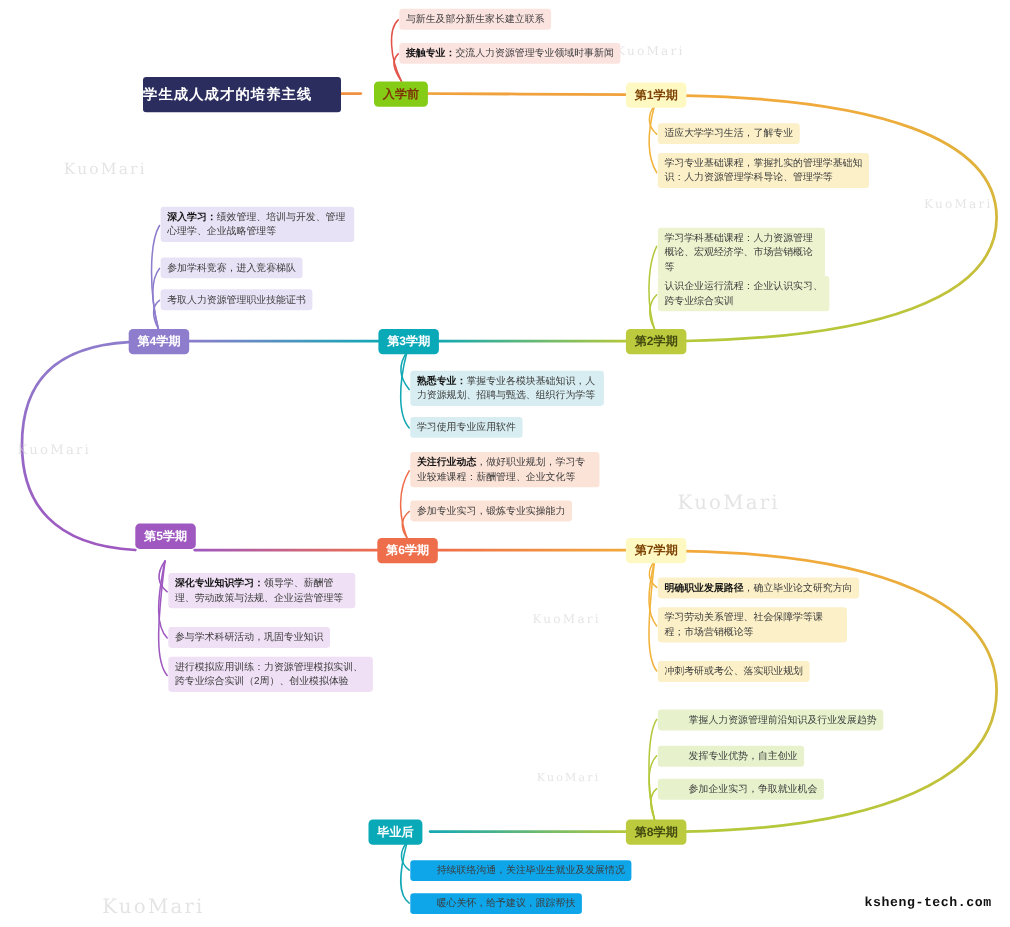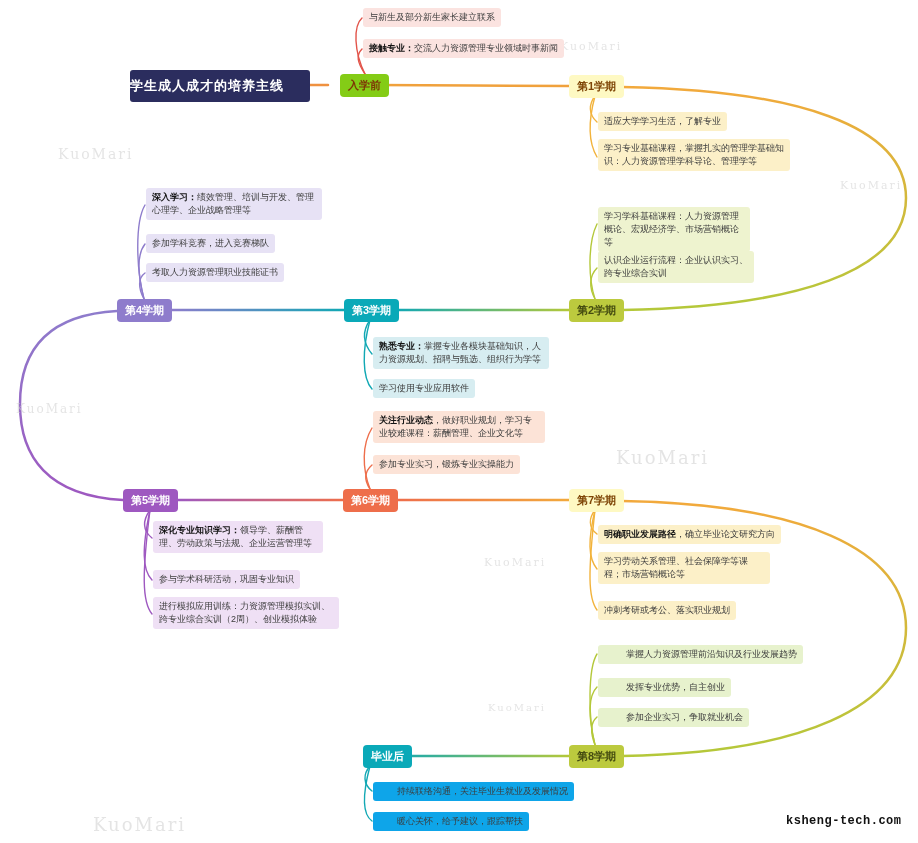--- a/index.html
+++ b/index.html
@@ -151,25 +151,25 @@
   <span class="wm" style="left:488px;top:702px;font-size:10px">KuoMari</span>
   <span class="wm" style="left:93px;top:814px;font-size:18px">KuoMari</span>
 
   <div class="root" style="left:130px;top:70px">学生成人成才的培养主线</div>
 
   <div class="node n-pre" style="left:327px;top:74px">入学前</div>
   <div class="node n-amber" style="left:569px;top:75px">第1学期</div>
   <div class="node n-ygreen" style="left:569px;top:299px">第2学期</div>
   <div class="node n-teal" style="left:344px;top:299px">第3学期</div>
   <div class="node n-purple" style="left:117px;top:299px">第4学期</div>
-  <div class="node n-violet" style="left:123px;top:489px">第5学期</div>
+  <div class="node n-violet" style="left:123px;top:476px">第5学期</div>
   <div class="node n-coral" style="left:343px;top:489px">第6学期</div>
   <div class="node n-amber" style="left:569px;top:489px">第7学期</div>
   <div class="node n-ygreen" style="left:569px;top:745px">第8学期</div>
-  <div class="node n-teal" style="left:363px;top:745px">毕业后</div>
+  <div class="node n-teal" style="left:335px;top:745px">毕业后</div>
 
   <div class="leaf c-pink nw" style="left:363px;top:8px">
     <span>与新生及部分新生家长建立联系</span>
   </div>
   <div class="leaf c-pink nw" style="left:363px;top:39px">
     <b class="pf">接触专业：</b><span>交流人力资源管理专业领域时事新闻</span>
   </div>
 
   <div class="leaf c-yellow nw" style="left:598px;top:112px">
     <span>适应大学学习生活，了解专业</span>

